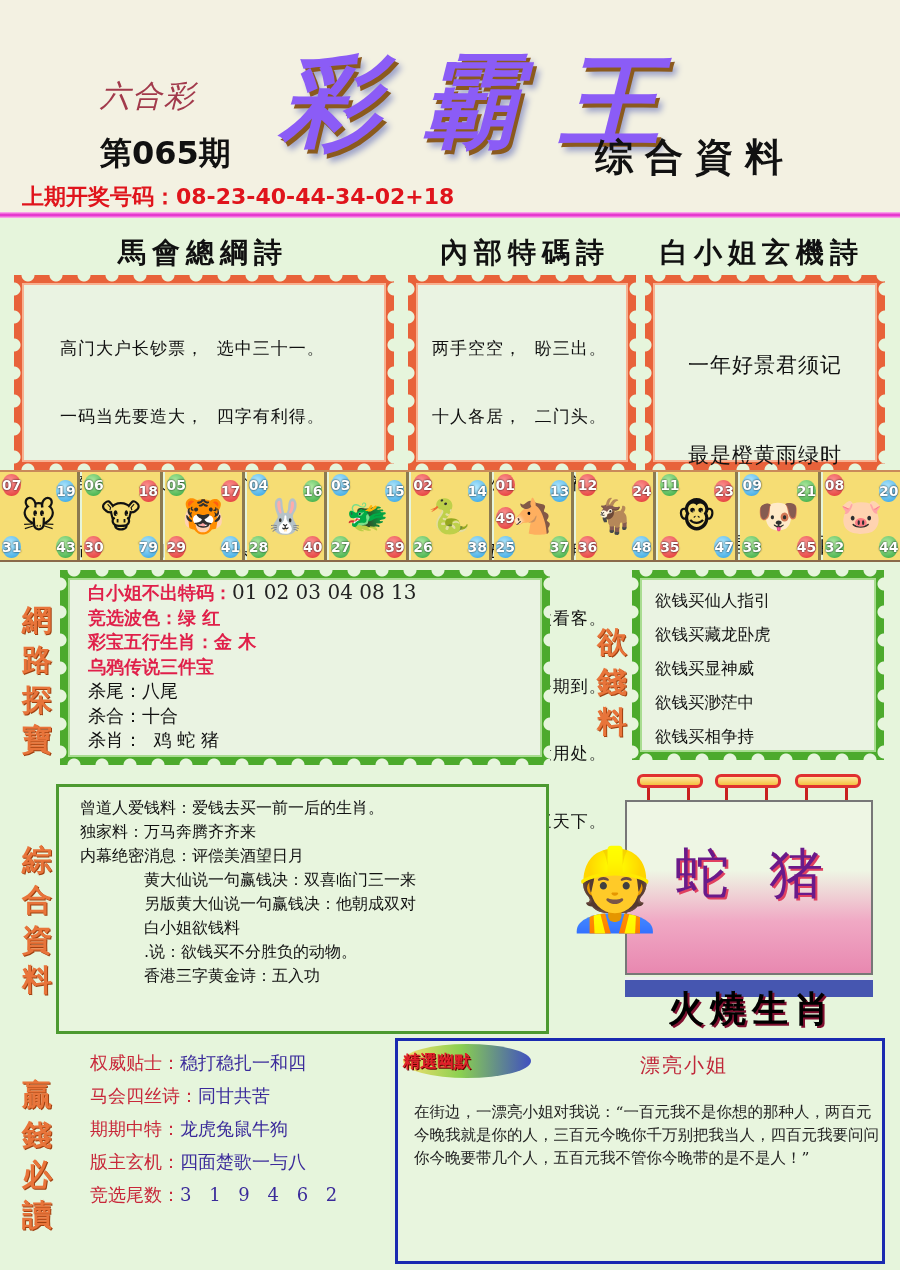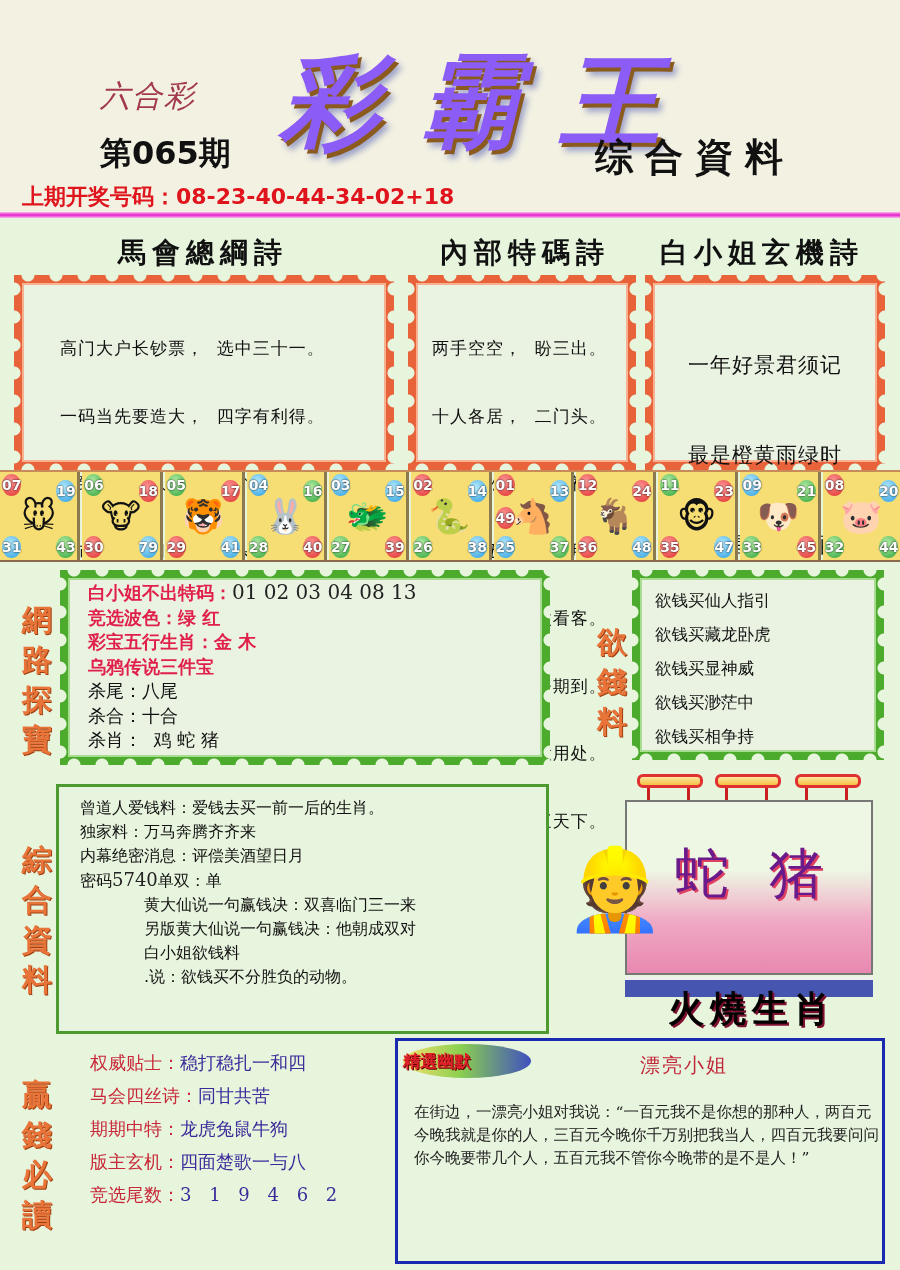--- a/index.html
+++ b/index.html
@@ -323,25 +323,25 @@
   <div>綜</div>
   <div>合</div>
   <div>資</div>
   <div>料</div>
 </div>
 <div class="box-plain" style="left:56px;top:784px;width:493px;height:250px;"></div>
 <div class="info-lines" style="left:80px;top:796px;font-size:16px;line-height:24px;">
   <div>曾道人爱钱料：爱钱去买一前一后的生肖。</div>
   <div>独家料：万马奔腾齐齐来</div>
   <div>内幕绝密消息：评偿美酒望日月</div>
-  <div><span>密码</span><span class="num" style="font-size:18px;">5740</span><span>单双：单</span></div>
   <div style="padding-left:64px;">黄大仙说一句赢钱决：双喜临门三一来</div>
   <div style="padding-left:64px;">另版黄大仙说一句赢钱决：他朝成双对</div>
   <div style="padding-left:64px;">白小姐欲钱料</div>
   <div style="padding-left:64px;">.说：欲钱买不分胜负的动物。</div>
+  <div style="padding-left:64px;">香港三字黄金诗：五入功</div>
 </div>
 
 <div class="billboard">
   <div class="bb-lamp" style="left:12px;"></div>
   <div class="bb-lamp-leg" style="left:22px;"></div>
   <div class="bb-lamp-leg" style="left:62px;"></div>
   <div class="bb-lamp" style="left:90px;"></div>
   <div class="bb-lamp-leg" style="left:100px;"></div>
   <div class="bb-lamp-leg" style="left:140px;"></div>
   <div class="bb-lamp" style="left:170px;"></div>

